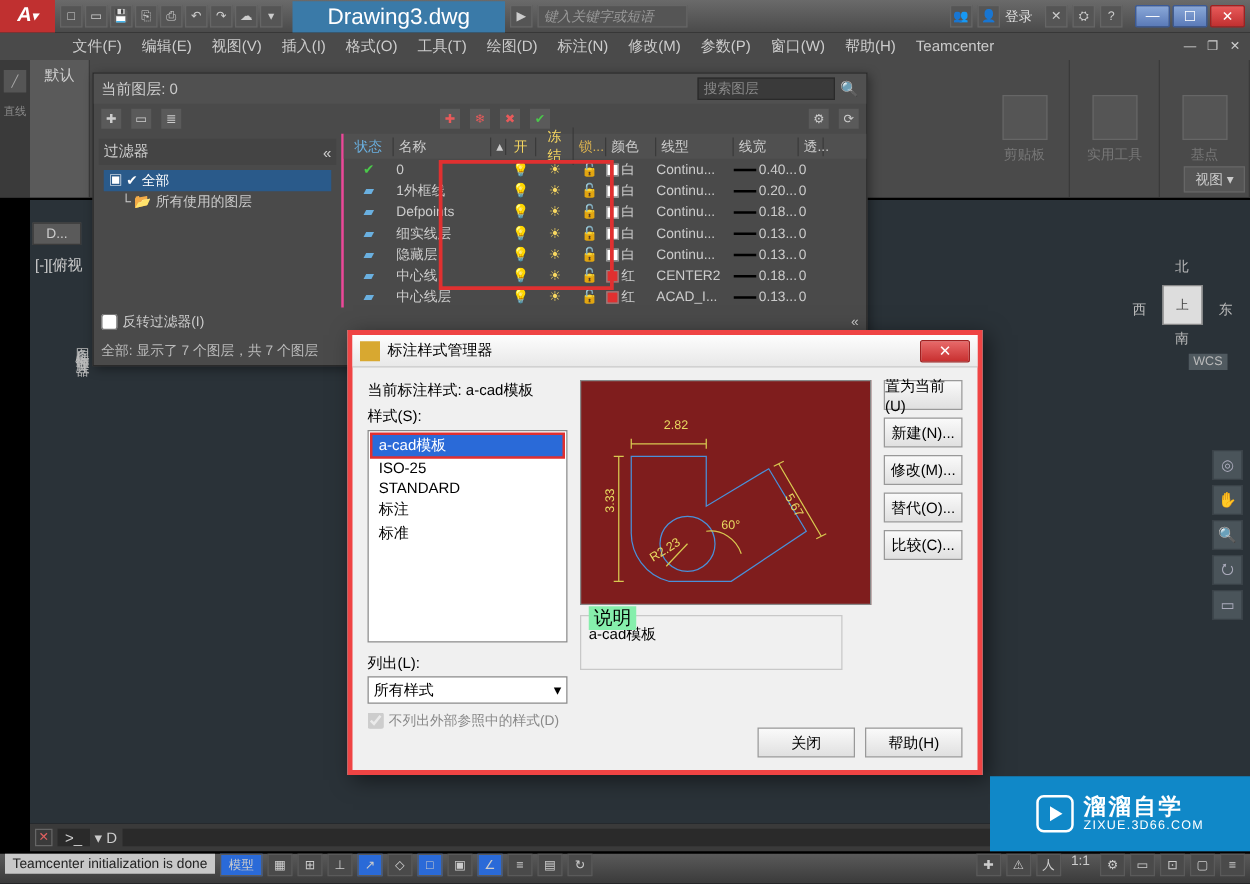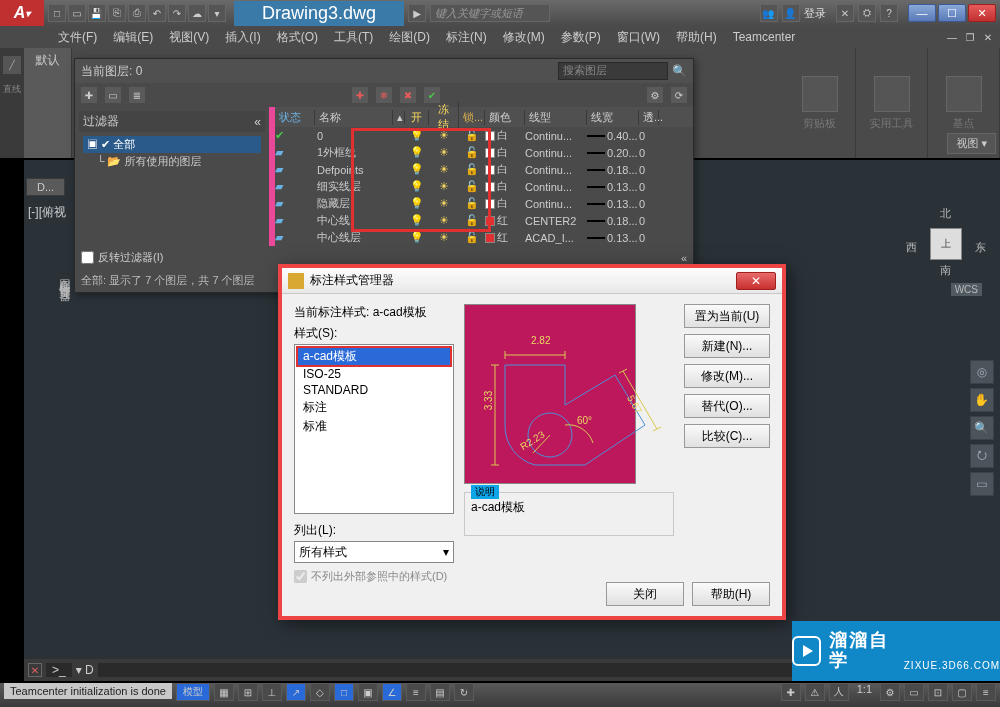--- a/index.html
+++ b/index.html
@@ -36,30 +36,30 @@
 
 
 .layer-panel { position:absolute; left:74px; top:58px; width:620px; background:#4a4a4a; border:1px solid #2a2a2a; box-shadow:2px 2px 8px rgba(0,0,0,.4); color:#ccc; font-size:12px; }
 .lp-header { height:24px; display:flex; align-items:center; padding:0 6px; background:#505050; }
 .lp-search { margin-left:auto; background:#3a3a3a; border:1px solid #2a2a2a; width:110px; height:18px; padding:0 4px; color:#888; font-size:11px; }
 .lp-search-icon { margin-left:4px; font-size:12px; }
 .lp-toolbar { height:24px; display:flex; align-items:center; gap:8px; padding:0 6px; }
 .lp-toolbar .tb { width:16px; height:16px; background:#5a5a5a; font-size:10px; display:flex; align-items:center; justify-content:center; cursor:pointer; }
 .lp-toolbar .sp { flex:1; }
 .lp-body { display:flex; }
-.lp-filter { width:200px; border-right:6px solid #ec4899; padding:4px; }
+.lp-filter { width:200px; border-right:2px solid #ec4899; padding:4px; }
 .lp-filter-h { display:flex; align-items:center; justify-content:space-between; background:#444; padding:2px 4px; }
 .lp-tree { padding:4px; font-size:11px; }
 .lp-tree .node { padding:1px 0 1px 14px; }
 .lp-tree .root { background:#2a5a8a; color:#fff; padding:1px 4px; }
 .lp-table { flex:1; }
 .lp-thead { display:flex; background:#505050; height:20px; align-items:center; font-size:11px; }
 .lp-thead div { padding:0 4px; border-right:1px solid #3a3a3a; }
 .lp-row { display:flex; height:17px; align-items:center; font-size:11px; }
-.cell-status { width:40px; text-align:left; color:#6ab0e0; }
+.cell-status { width:40px; text-align:center; color:#6ab0e0; }
 .cell-name { width:78px; padding-left:2px; }
 .cell-on { width:24px; text-align:center; color:#f8d860; }
 .cell-frz { width:30px; text-align:center; color:#f8d860; }
 .cell-lock { width:26px; text-align:center; color:#d8b050; }
 .cell-color { width:40px; display:flex; align-items:center; gap:2px; }
 .cell-color .sw { width:10px; height:10px; border:1px solid #888; background:#fff; }
 .cell-color .sw.red { background:#e03030; }
 .cell-ltype { width:62px; }
 .cell-lw { width:52px; display:flex; align-items:center; gap:2px; }
 .cell-lw .bar { width:18px; height:2px; background:#000; }
@@ -98,28 +98,28 @@
 .dlg-title .x { margin-left:auto; width:40px; height:18px; background:linear-gradient(#e86a6a,#c83030); color:#fff; border:1px solid #a02020; border-radius:2px; display:flex; align-items:center; justify-content:center; cursor:pointer; }
 .dlg-body { padding:10px 12px; display:flex; gap:10px; }
 .dlg-left { width:170px; }
 .dlg-left .cur { margin-bottom:4px; }
 .style-list { border:1px solid #888; background:#fff; height:170px; margin-top:2px; padding:2px; }
 .style-list div { padding:1px 6px; cursor:pointer; }
 .style-list .sel { background:#2a6ad8; color:#fff; outline:2px solid #e03030; outline-offset:-1px; }
 .list-combo { width:160px; height:22px; border:1px solid #888; background:#fff; margin-top:2px; padding:0 4px; display:flex; align-items:center; justify-content:space-between; cursor:pointer; }
 .dlg-mid { flex:1; }
 .preview-label { margin-bottom:2px; }
-.preview { width:172px; height:180px; background:#be185d; border:1px solid #888; position:relative; color:#e8d860; font-size:10px; }
+.preview { width:233px; height:180px; background:#7f1d1d; border:1px solid #888; position:relative; color:#e8d860; font-size:10px; }
 .preview .d1 { position:absolute; left:66px; top:30px; }
 .preview .d2 { position:absolute; left:14px; top:90px; transform:rotate(-90deg); }
 .preview .d3 { position:absolute; left:54px; top:130px; transform:rotate(-32deg); }
 .preview .d4 { position:absolute; left:112px; top:110px; }
 .preview .d5 { position:absolute; left:160px; top:94px; transform:rotate(60deg); }
 .desc-box { border:1px solid #c8c8c8; padding:6px; margin-top:8px; width:210px; height:44px; position:relative; }
-.desc-box .lg { position:absolute; top:-8px; left:6px; background:#0ea5e9; padding:0 4px; font-size:10px; }
+.desc-box .lg { position:absolute; top:-8px; left:6px; background:#86efac; padding:0 4px; font-size:15px; }
 .dlg-right { width:96px; display:flex; flex-direction:column; gap:6px; }
 .dlg-btn { height:24px; border:1px solid #999; background:linear-gradient(#fafafa,#e0e0e0); display:flex; align-items:center; justify-content:center; cursor:pointer; font-size:12px; }
 .dlg-bottom { position:absolute; bottom:10px; right:12px; display:flex; gap:8px; }
 .dlg-bottom .dlg-btn { width:78px; }
 .chk-row { display:flex; align-items:center; gap:4px; margin-top:6px; color:#888; font-size:11px; }
 
 
 .cmdline { position:absolute; left:24px; bottom:26px; right:0; height:22px; background:#3a3a3a; display:flex; align-items:center; color:#ccc; font-size:12px; padding:0 4px; gap:4px; }
 .cmdline .x { width:14px; height:14px; border:1px solid #666; color:#e06060; display:flex; align-items:center; justify-content:center; font-size:10px; cursor:pointer; }
 .cmdline .prompt { background:#2a2a2a; flex:0 0 auto; padding:0 6px; color:#ccc; }
@@ -135,21 +135,21 @@
 .statusbar { position:absolute; left:0; bottom:0; right:0; height:24px; background:linear-gradient(#5a5a5a,#3a3a3a); display:flex; align-items:flex-start; color:#ccc; font-size:11px; padding:0 4px; gap:4px; }
 .statusbar .msg { background:#c8c8c8; color:#222; padding:2px 6px; }
 .statusbar .sbtn { width:20px; height:18px; background:#4a4a4a; border:1px solid #5a5a5a; display:flex; align-items:center; justify-content:center; cursor:pointer; font-size:10px; }
 .statusbar .sbtn.on { background:#2a6ad8; }
 .statusbar .sp { flex:1; }
 
 
 .watermark { position:absolute; right:0; bottom:26px; width:208px; height:60px; background:#1088c8; color:#fff; display:flex; align-items:center; justify-content:center; gap:8px; font-size:15px; }
 .watermark .play { width:30px; height:30px; border:2px solid #fff; border-radius:6px; display:flex; align-items:center; justify-content:center; }
 .watermark .play::after { content:""; border-left:10px solid #fff; border-top:6px solid transparent; border-bottom:6px solid transparent; margin-left:3px; }
-.watermark .txt { display:flex; line-height:1.1;align-items:flex-end; }
+.watermark .txt { display:flex; flex-direction:column; line-height:1.1; }
 .watermark .big { font-size:18px; font-weight:bold; letter-spacing:2px; }
 .watermark .sm { font-size:10px; letter-spacing:1px; }
 </style>
 </head>
 <body>
 
 <div class="titlebar">
   <div class="app-logo">A<span style="font-size:10px">▾</span></div>
   <div class="qat">
     <div class="qat-btn">□</div>

